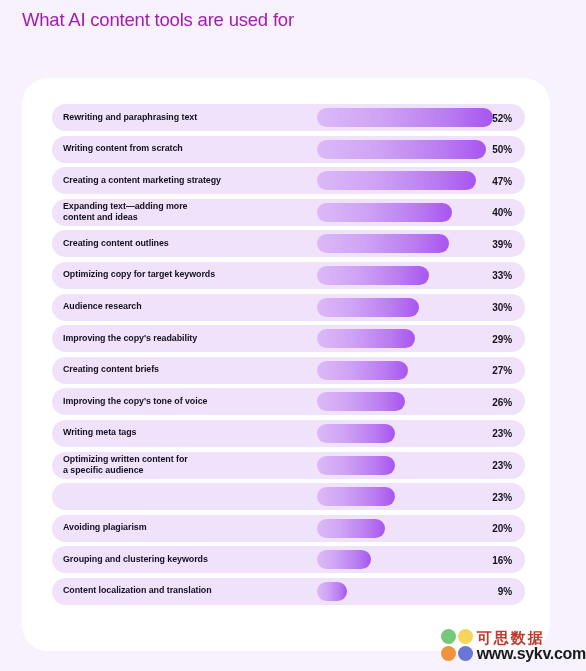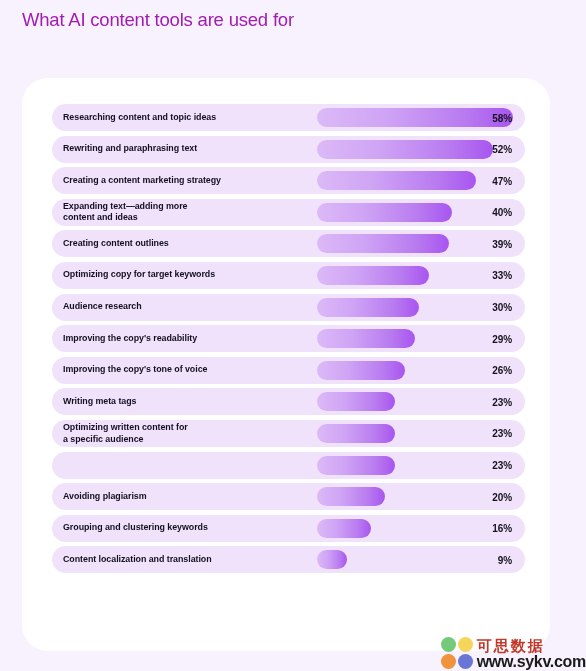--- a/index.html
+++ b/index.html
@@ -83,21 +83,21 @@
     transform: translateY(-50%);
     font-size: 10px;
     font-weight: bold;
     color: #14121c;
     letter-spacing: -0.1px;
   }
 
   #watermark {
     position: absolute;
     right: 0px;
-    bottom: 2px;
+    bottom: 10px;
     display: flex;
     align-items: center;
     gap: 4px;
   }
   #watermark-dots {
     display: grid;
     grid-template-columns: 15px 15px;
     grid-template-rows: 15px 15px;
     gap: 2px;
   }
@@ -119,32 +119,32 @@
   }
 </style>
 </head>
 <body>
 
 <div id="page-title">What AI content tools are used for</div>
 
 <div id="chart-card">
   <div id="bar-rows">
       <div class="bar-row">
-        <div class="row-label">Researching content and topic ideas</div>
-        <div class="bar-track" style="width: 196.233px;">
-          <div class="bar-fill"></div>
-        </div>
-        <div class="row-value">58%</div>
-      </div>
-      <div class="bar-row">
         <div class="row-label">Rewriting and paraphrasing text</div>
         <div class="bar-track" style="width: 175.933px;">
           <div class="bar-fill"></div>
         </div>
         <div class="row-value">52%</div>
+      </div>
+      <div class="bar-row">
+        <div class="row-label">Writing content from scratch</div>
+        <div class="bar-track" style="width: 169.167px;">
+          <div class="bar-fill"></div>
+        </div>
+        <div class="row-value">50%</div>
       </div>
       <div class="bar-row">
         <div class="row-label">Creating a content marketing strategy</div>
         <div class="bar-track" style="width: 159.017px;">
           <div class="bar-fill"></div>
         </div>
         <div class="row-value">47%</div>
       </div>
       <div class="bar-row">
         <div class="row-label">Expanding text—adding more
@@ -174,20 +174,27 @@
           <div class="bar-fill"></div>
         </div>
         <div class="row-value">30%</div>
       </div>
       <div class="bar-row">
         <div class="row-label">Improving the copy's readability</div>
         <div class="bar-track" style="width: 98.1167px;">
           <div class="bar-fill"></div>
         </div>
         <div class="row-value">29%</div>
+      </div>
+      <div class="bar-row">
+        <div class="row-label">Creating content briefs</div>
+        <div class="bar-track" style="width: 91.35px;">
+          <div class="bar-fill"></div>
+        </div>
+        <div class="row-value">27%</div>
       </div>
       <div class="bar-row">
         <div class="row-label">Improving the copy's tone of voice</div>
         <div class="bar-track" style="width: 87.9667px;">
           <div class="bar-fill"></div>
         </div>
         <div class="row-value">26%</div>
       </div>
       <div class="bar-row">
         <div class="row-label">Writing meta tags</div>

